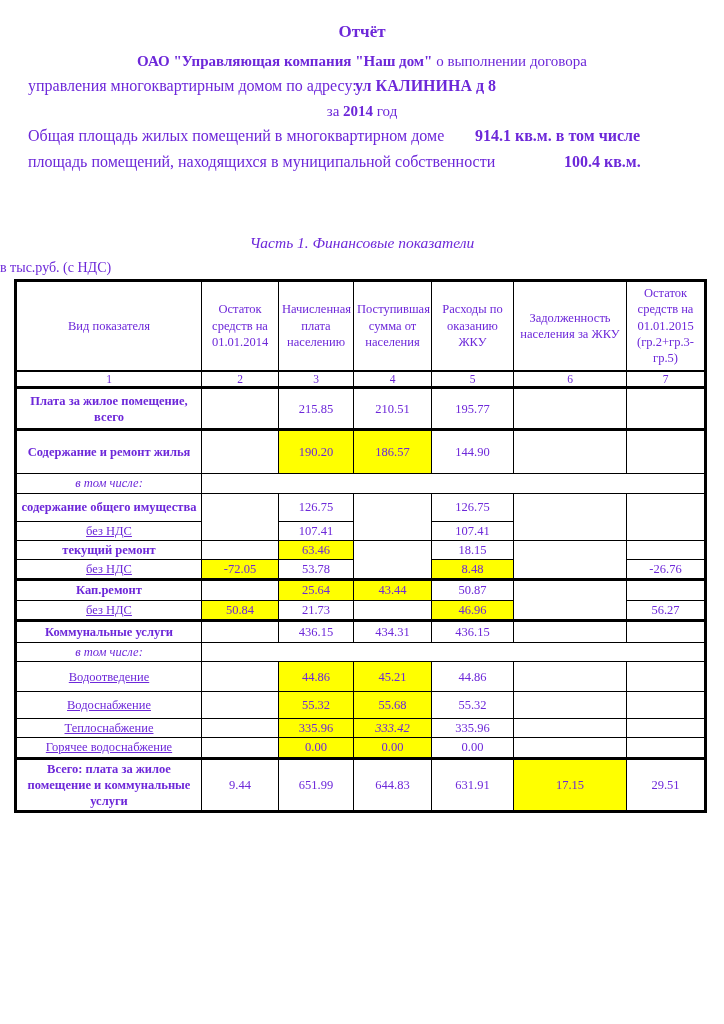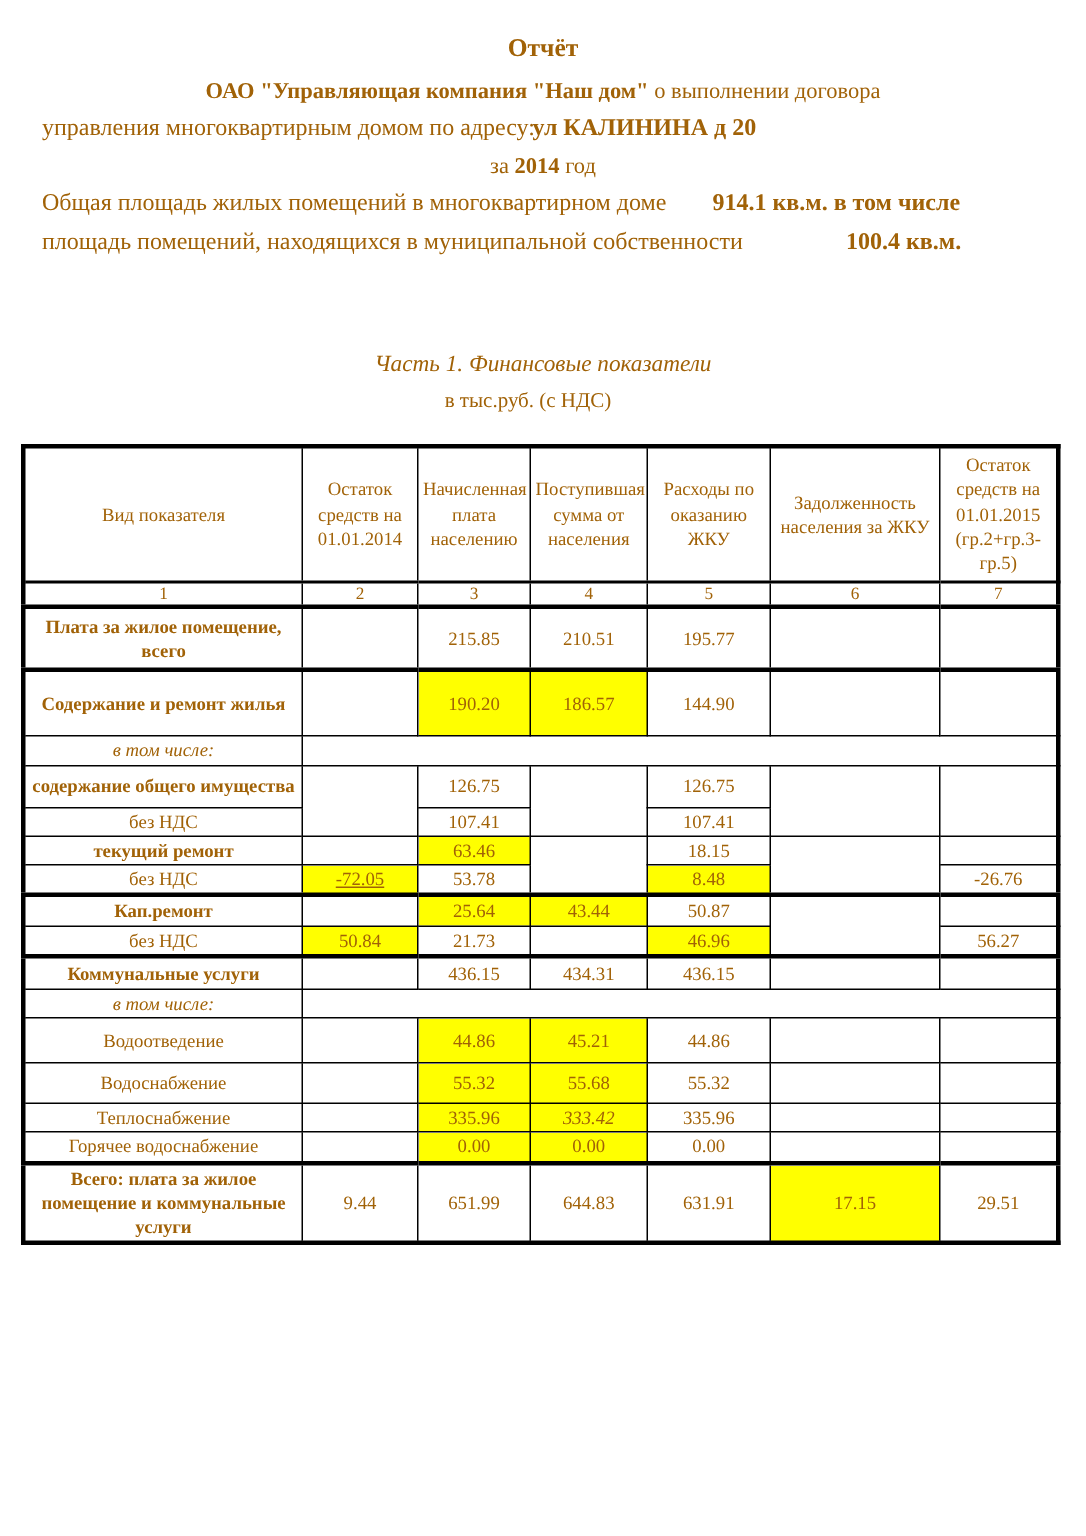--- a/index.html
+++ b/index.html
@@ -1,39 +1,39 @@
 <!DOCTYPE html>
 <html><head>
 <meta charset="utf-8">
 <style>
   html,body { margin:0; padding:0; background:#ffffff; }
   .page {
     position:relative; width:724px; height:1024px; background:#ffffff;
-    font-family:"Liberation Serif","DejaVu Serif",serif; color:#a16207;
+    font-family:"Liberation Serif","DejaVu Serif",serif; color:#6d28d9;
     box-sizing:border-box; padding-top:22px; overflow:hidden;
   }
   .b { font-weight:bold; }
   .doc-title { text-align:center; font-size:17px; font-weight:bold; margin-bottom:11px; }
   .center-line { text-align:center; font-size:15px; margin-bottom:7px; }
   .hline { position:relative; height:21px; font-size:16px; margin-bottom:5px; }
   .hline .lab { position:absolute; left:28px; white-space:nowrap; }
   .hline .val { position:absolute; font-weight:bold; white-space:nowrap; }
   .sec-title { margin-top:60px; text-align:center; font-weight:normal; font-style:italic; font-size:15.5px; }
-  .units { text-align:center; padding-right:20px; font-size:14px; margin-top:8px; margin-bottom:20px; }
+  .units { text-align:left; padding-right:20px; font-size:14px; margin-top:8px; margin-bottom:3px; }
 
   table.fin { border-collapse:collapse; table-layout:fixed; margin-left:14px; width:690px; border:3px solid #000; }
   table.fin td {
     border:1px solid #000; text-align:center; vertical-align:middle;
     font-size:12.5px; line-height:1.3; padding:1px 3px; box-sizing:border-box; overflow:hidden;
   }
   td.hdr { font-size:12px; line-height:1.5; border-bottom:2px solid #000; padding:2px 2px; }
   tr.nums td { font-size:11.5px; border-top:2px solid #000; padding:0; }
   td.lbl { text-align:left; font-weight:bold; font-size:13.5px; line-height:1.5; padding:1px 4px; }
   td.lblrb { text-align:right; font-weight:bold; font-size:13.5px; line-height:1.4; padding:1px 3px; }
-  td.lblr { text-align:right; font-size:13px; padding:1px 3px 1px 2px; }
+  td.lblr { text-align:right; font-size:13px; padding:1px 3px 1px 2px;text-decoration:underline; }
   td.band-lbl {
     text-align:right; font-style:italic; font-size:11.5px; padding:0 4px 0 0;
     border-top-style:hidden; border-bottom-style:hidden; border-right-style:hidden;
   }
   .sep-t { border-top:3px solid #000 !important; }
   .hid-b { border-bottom-style:hidden; }
   .gray-b { border-bottom:1px solid #909090;margin-top:33px; }
   .gray-t { border-top:1px solid #909090; }
   .yl { background:#ffff00; }
 </style>
@@ -44,21 +44,21 @@
 
   <div class="doc-title">Отчёт</div>
 
   <div class="center-line">
     <span class="b">ОАО "Управляющая компания "Наш дом"</span>
     <span>о выполнении договора</span>
   </div>
 
   <div class="hline">
     <span class="lab">управления многоквартирным домом по адресу:</span>
-    <span class="val" style="left:355px">ул КАЛИНИНА д 20</span>
+    <span class="val" style="left:355px">ул КАЛИНИНА д 8</span>
   </div>
 
   <div class="center-line">
     <span>за</span>
     <span class="b">2014</span>
     <span>год</span>
   </div>
 
   <div class="hline">
     <span class="lab">Общая площадь жилых помещений в многоквартирном доме</span>
@@ -151,21 +151,21 @@
         <td></td>
         <td class="yl" style="background: rgb(255, 255, 0);">63.46</td>
         <td rowspan="2"></td>
         <td class="gray-b">18.15</td>
         <td rowspan="2"></td>
         <td class="gray-b"></td>
       </tr>
 
       <tr style="height:16px">
         <td class="lblr">без НДС</td>
-        <td class="yl" style="background: rgb(255, 255, 0); text-decoration: underline;">-72.05</td>
+        <td class="yl" style="background: rgb(255, 255, 0);">-72.05</td>
         <td>53.78</td>
         <td class="yl gray-t" style="background: rgb(255, 255, 0);">8.48</td>
         <td class="gray-t">-26.76</td>
       </tr>
 
       <tr style="height:20px">
         <td class="lbl sep-t hid-b">Кап.ремонт</td>
         <td class="sep-t"></td>
         <td class="sep-t yl" style="background: rgb(255, 255, 0);">25.64</td>
         <td class="sep-t yl" style="background: rgb(255, 255, 0);">43.44</td>

